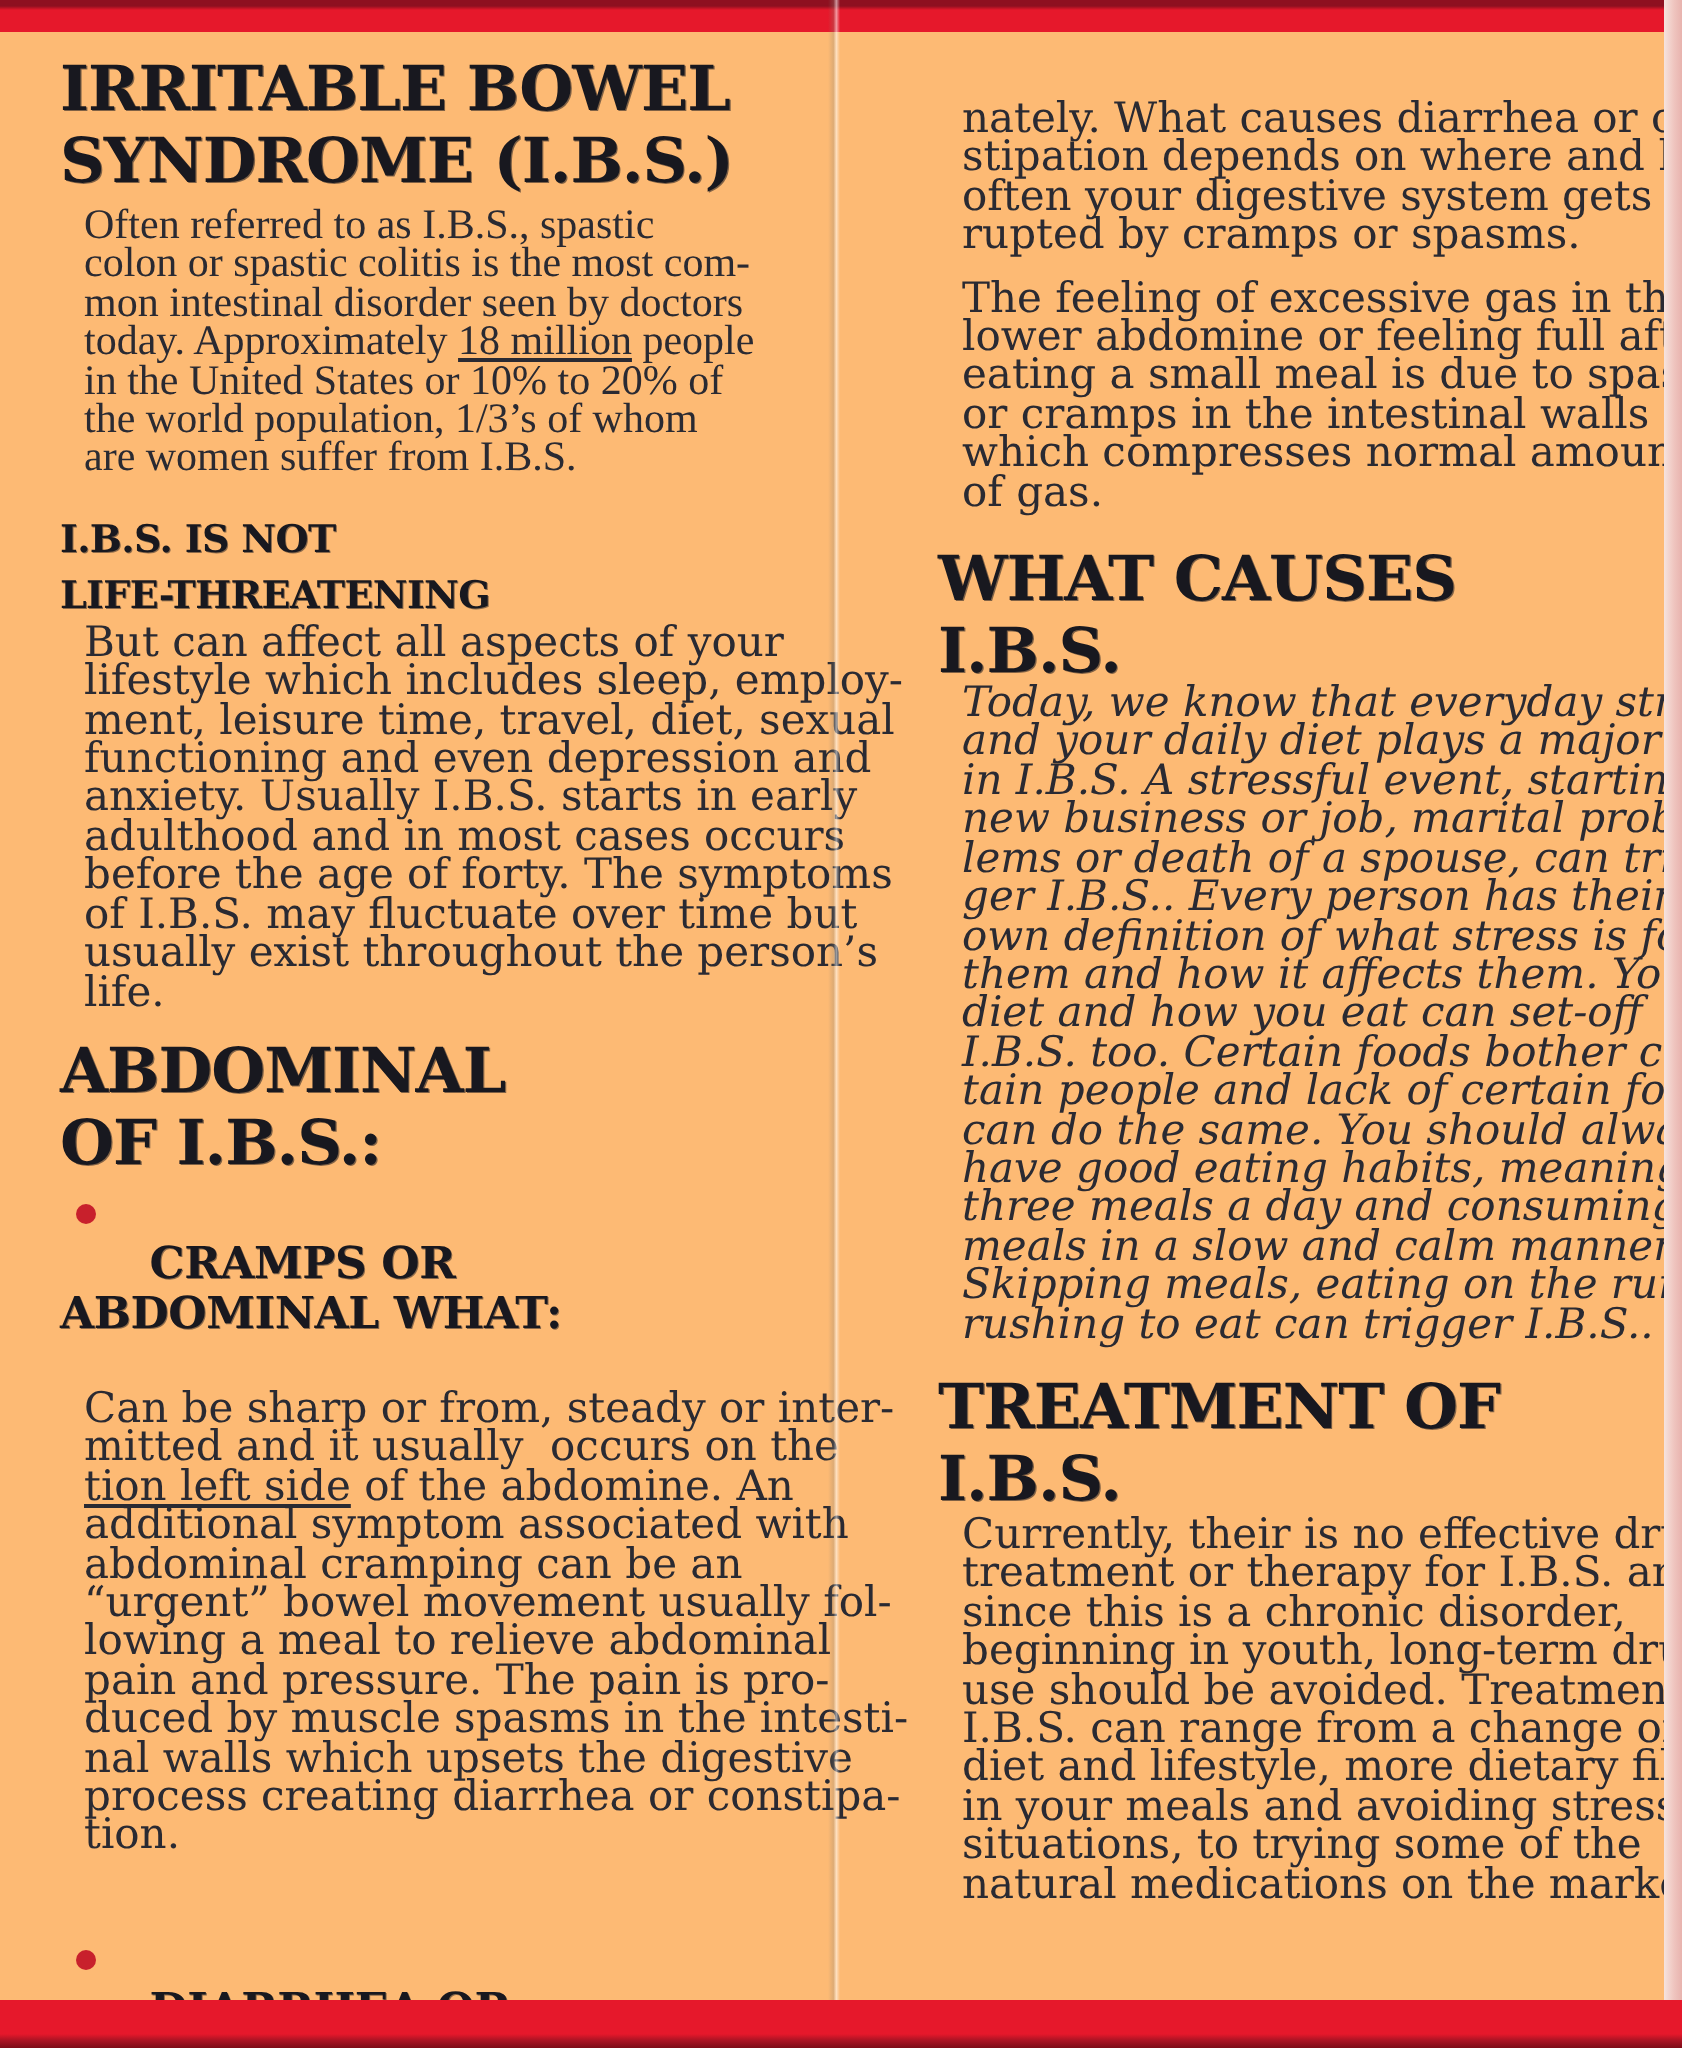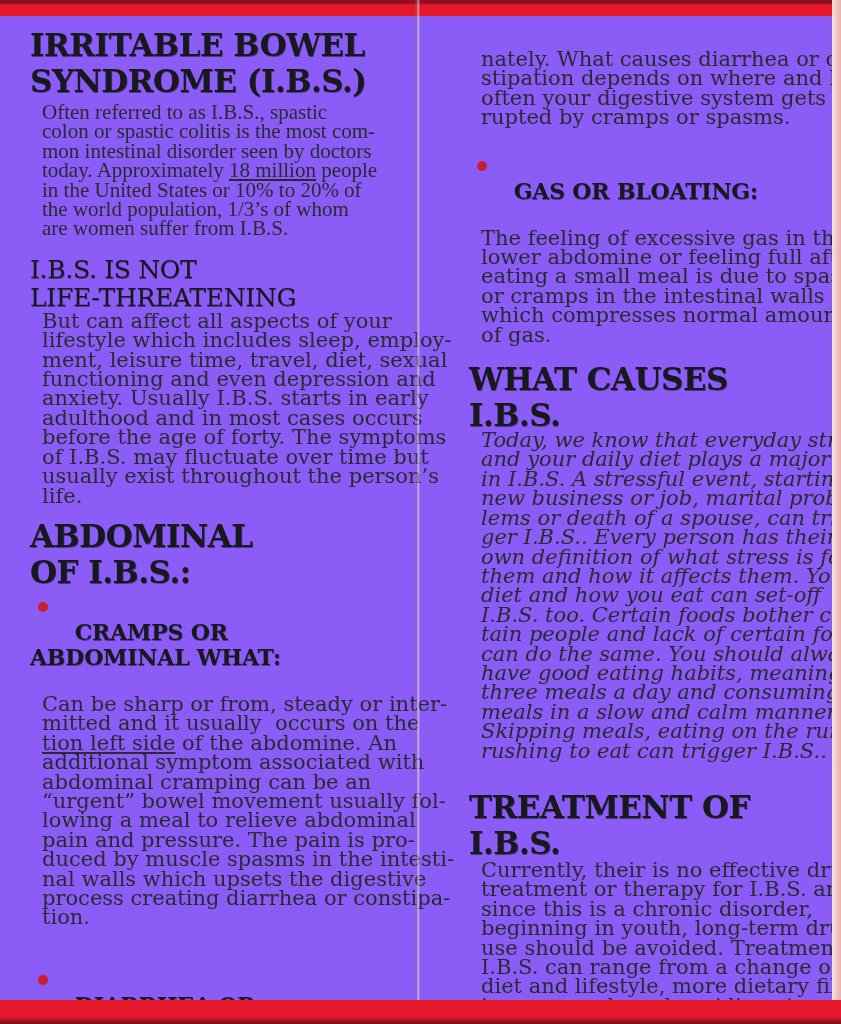--- a/index.html
+++ b/index.html
@@ -1,19 +1,19 @@
 <!DOCTYPE html>
 <html><head>
 <meta charset="utf-8">
 <style>
   html,body{margin:0;padding:0;background:#e9e6df;}
   #page{
     position:relative;
     width:841px;height:1024px;
-    background:#8b5cf6;
+    background:#fdba74;
     overflow:hidden;
     font-family:"DejaVu Serif", serif;
     color:#26262e;
   }
   
   .bar-top{
     position:absolute;left:0;top:0;width:841px;height:16px;
     background:linear-gradient(180deg,#8e1020 0px,#8e1020 3px,#e6182b 5px,#e6182b 16px);
   }
   .bar-bottom{
@@ -36,22 +36,22 @@
   .col-right{left:469px;width:362px;}
 
   .h1{
     font-weight:bold;
     font-size:31px;line-height:36px;letter-spacing:-0.5px;
     color:#18181f;
     white-space:pre;
     text-shadow:0.6px 0.6px 0 rgba(24,24,31,0.55);
   }
   .h2{
-    font-weight:normal;
-    font-size:25px;line-height:28px;letter-spacing:-0.3px;
+    font-weight:bold;
+    font-size:19px;line-height:28px;letter-spacing:-0.3px;
     color:#18181f;
     white-space:pre;
     text-shadow:0.5px 0.5px 0 rgba(24,24,31,0.5);
   }
   .body{
     font-size:21px;line-height:19.4px;
     white-space:pre;
     margin:12px;
     color:#2a2a32;
   }
@@ -77,21 +77,21 @@
   .m-p2{margin-top:0px;}
   .m-h1b{margin-top:8px;}
   .m-b1{margin-top:5px;}
   .m-p3{margin-top:0px;}
   .m-b2{margin-top:40px;}
   .m-p5{padding-top:38px;}
   .m-b3{margin-top:26px;}
   .m-p6{margin-top:0px;}
   .m-h4{margin-top:16px;}
   .m-p7{margin-top:-2px;font-style:italic;}
-  .m-h5{margin-top:28px;}
+  .m-h5{margin-top:14px;}
   .m-p8{margin-top:0px;}
 </style>
 </head>
 <body>
 
 <div id="page">
   <div class="bar-top"></div>
 
   <div class="col col-left">
     <div class="h1 m-title">IRRITABLE BOWEL
@@ -146,23 +146,20 @@
     </div>
 
   </div>
 
   <div class="col col-right">
     <p class="body m-p5">nately. What causes diarrhea or con-
 stipation depends on where and how
 often your digestive system gets dis-
 rupted by cramps or spasms.</p>
 
-    <div class="bullet-head m-b3">
-      <span class="dot"></span><span>GAS OR BLOATING:</span>
-    </div>
 
     <p class="body m-p6">The feeling of excessive gas in the
 lower abdomine or feeling full after
 eating a small meal is due to spasms
 or cramps in the intestinal walls
 which compresses normal amounts
 of gas.</p>
 
     <div class="h1 m-h4">WHAT CAUSES
 I.B.S.</div>

